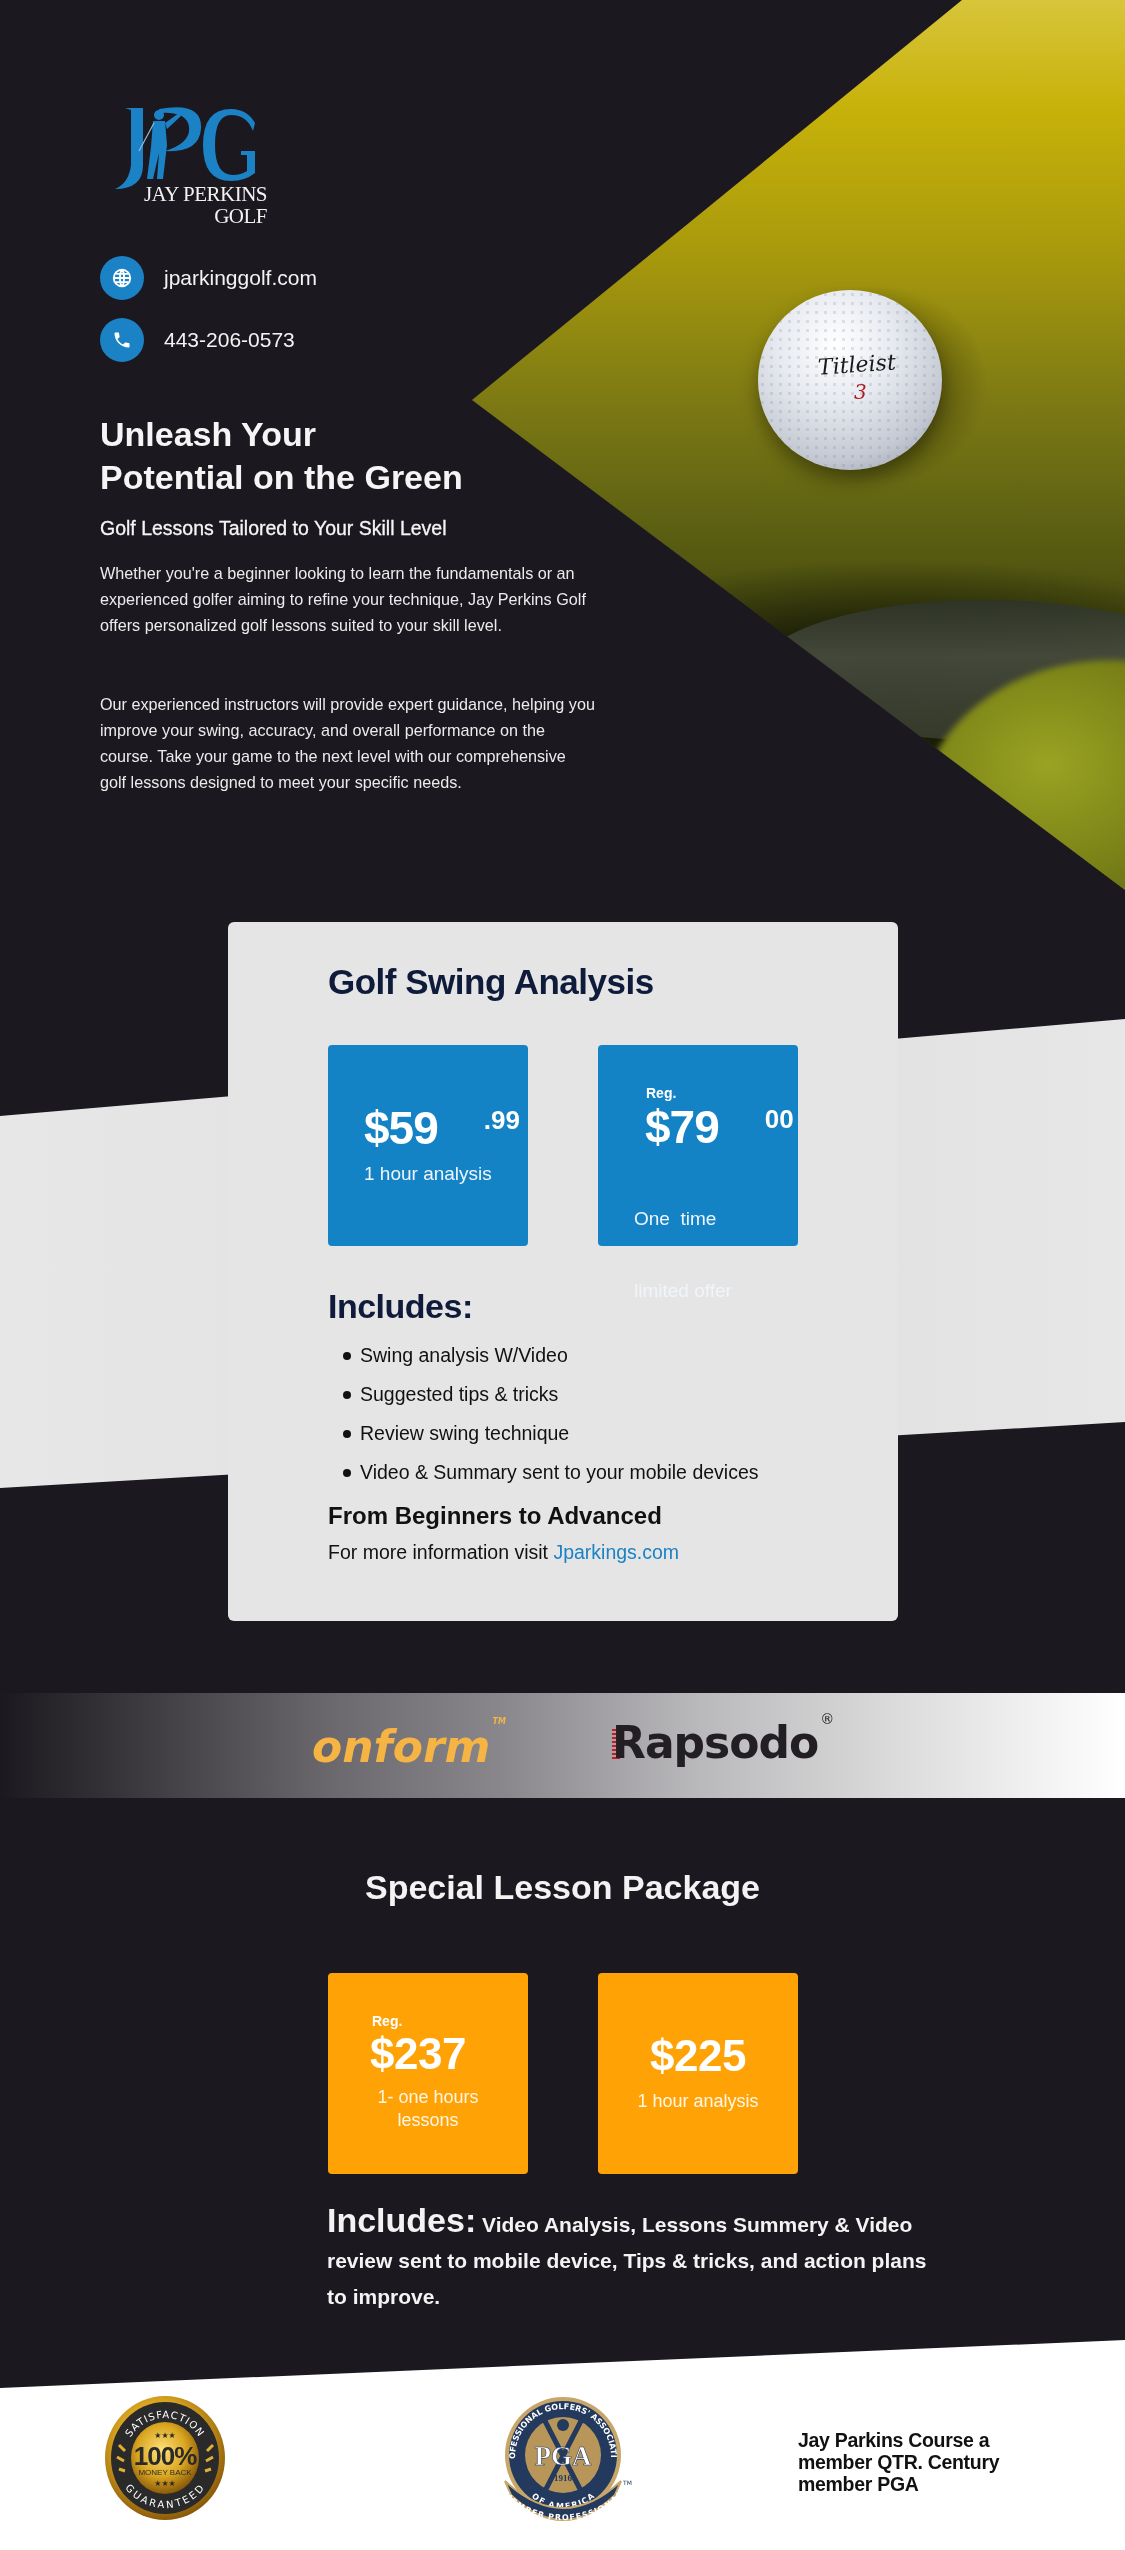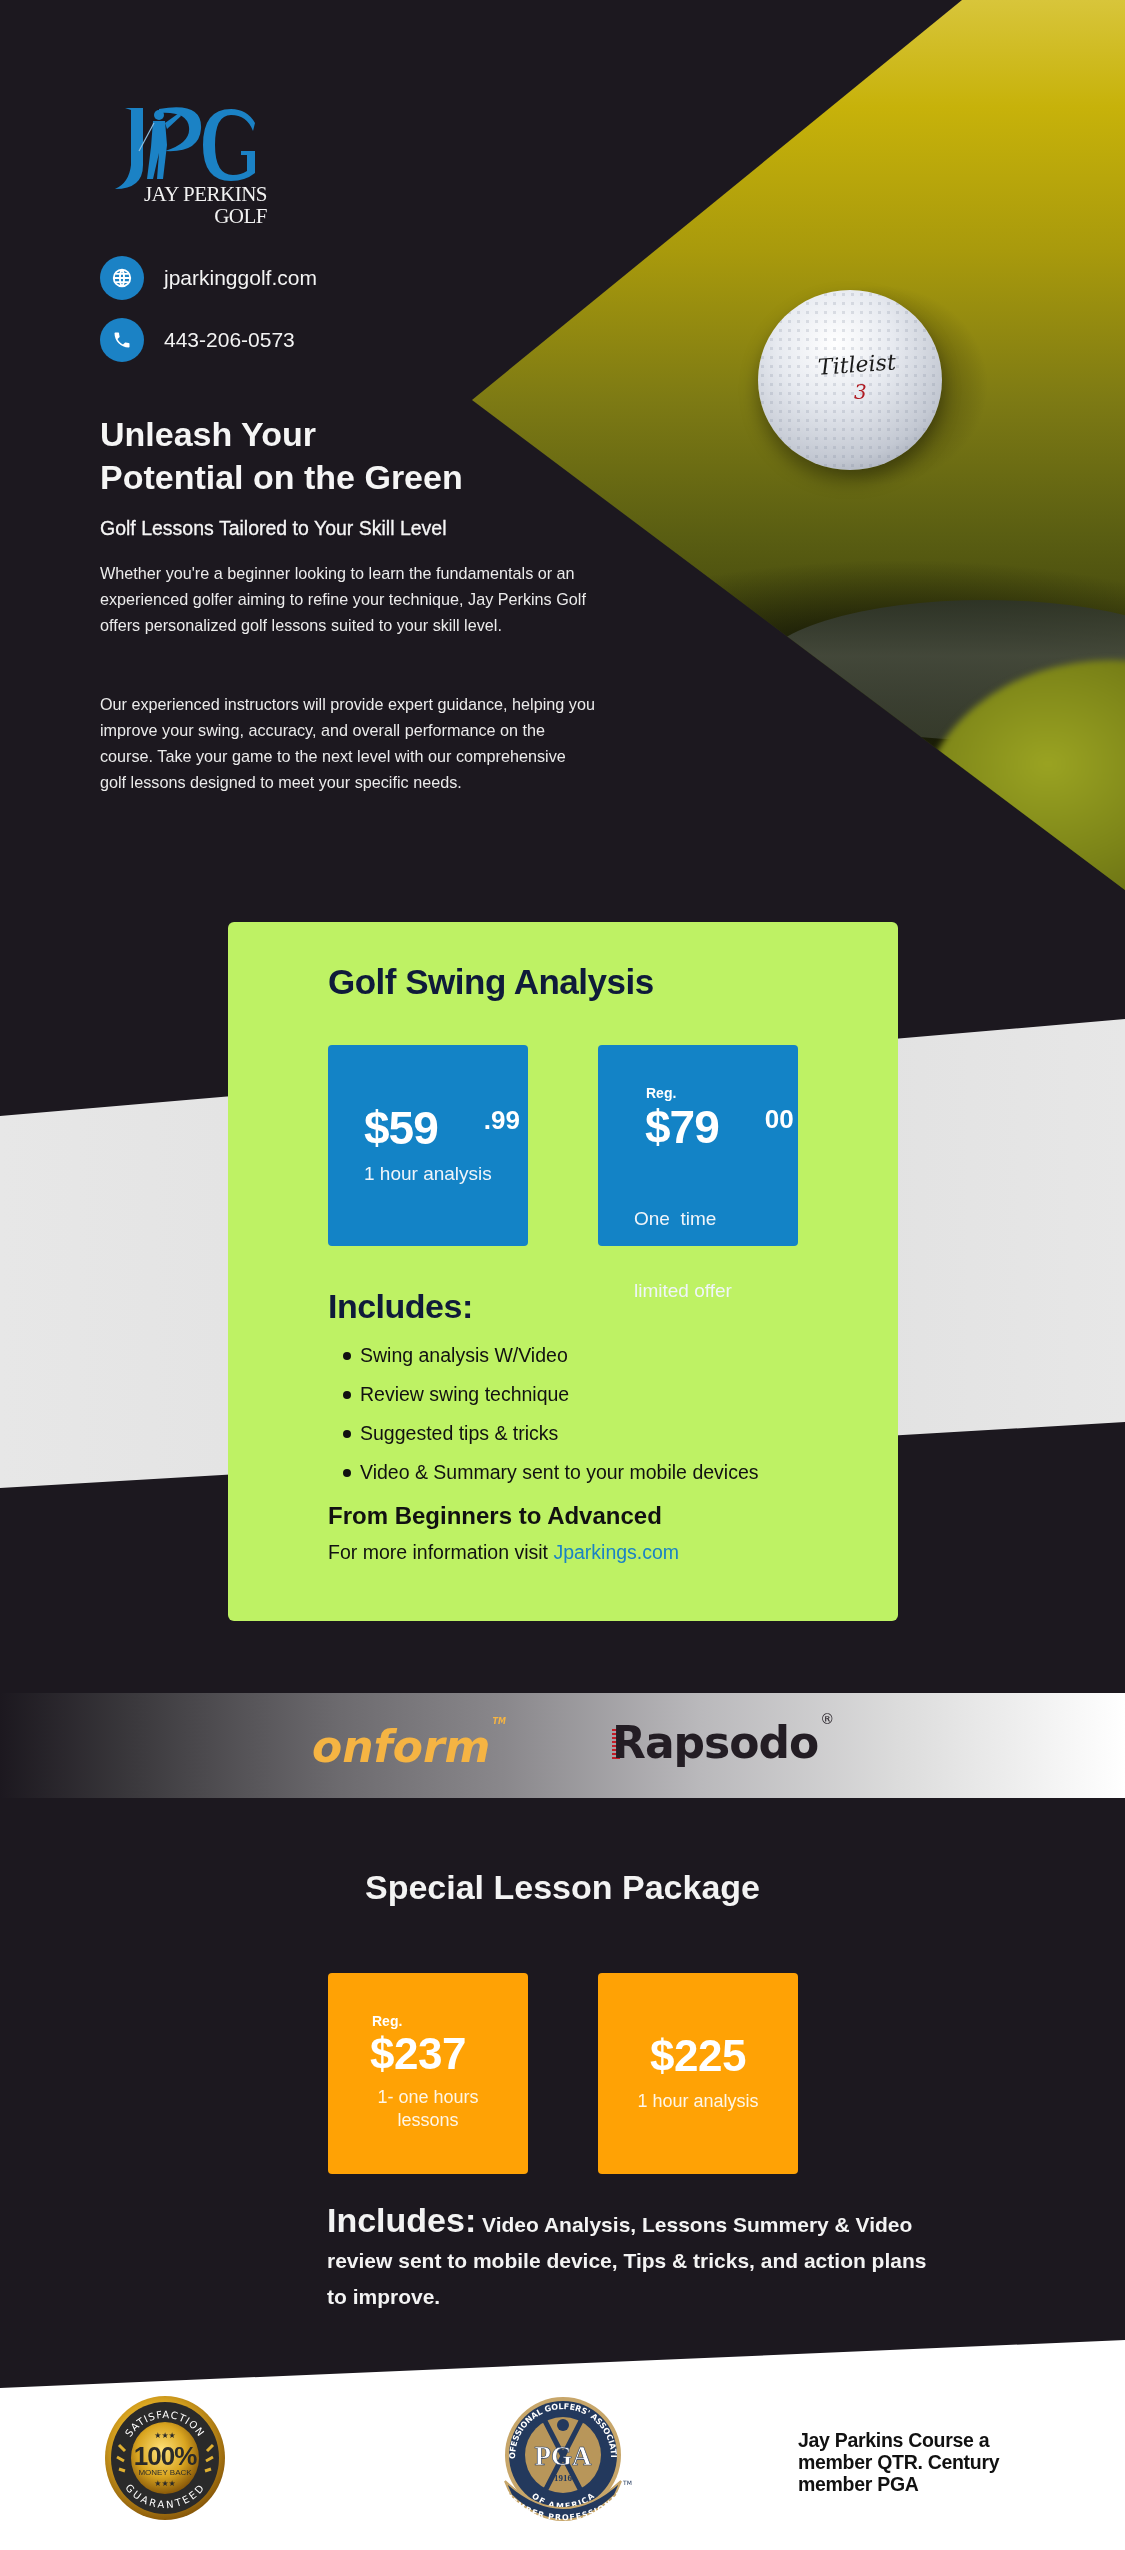--- a/index.html
+++ b/index.html
@@ -83,21 +83,21 @@
   }
 
   
   .gray-band {
     position: absolute; left: 0; top: 0; width: 1125px; height: 1600px;
     clip-path: polygon(0 1116px, 1125px 1019px, 1125px 1422px, 0 1488px);
     background: linear-gradient(90deg, #e7e7e7 0%, #e4e4e4 20%, #dcdcdc 50%, #e7e7e7 100%);
   }
   .card {
     position: absolute; left: 228px; top: 922px; width: 670px; height: 699px;
-    background: #bef264; border-radius: 6px;
+    background: #e5e5e5; border-radius: 6px;
   }
   .card-title {
     position: absolute; left: 100px; top: 40px; font-size: 35px; font-weight: bold; color: #0f1b3a;
     letter-spacing: -0.5px;
   }
   .price-box {
     position: absolute; top: 123px; width: 200px; height: 201px; background: #1383c6; border-radius: 4px; color: #fff;
   }
   .price-main { font-size: 46px; font-weight: bold; letter-spacing: -1px; }
   .price-sup { font-size: 26px; font-weight: bold; vertical-align: top; position: relative; top: 4px; margin-left: 46px; }
@@ -250,25 +250,25 @@
   </div>
 
   <div class="includes-title">Includes:</div>
   <ul class="includes-list">
     <li>
         <span class="dot"></span>
         <span>Swing analysis W/Video</span>
       </li>
     <li>
         <span class="dot"></span>
-        <span>Review swing technique</span>
+        <span>Suggested tips &amp; tricks</span>
       </li>
     <li>
         <span class="dot"></span>
-        <span>Suggested tips &amp; tricks</span>
+        <span>Review swing technique</span>
       </li>
     <li>
         <span class="dot"></span>
         <span>Video &amp; Summary sent to your mobile devices</span>
       </li>
   </ul>
   <div class="card-tagline">From Beginners to Advanced</div>
   <div class="card-more">
     <span>For more information visit </span><a href="#">Jparkings.com</a>
   </div>

